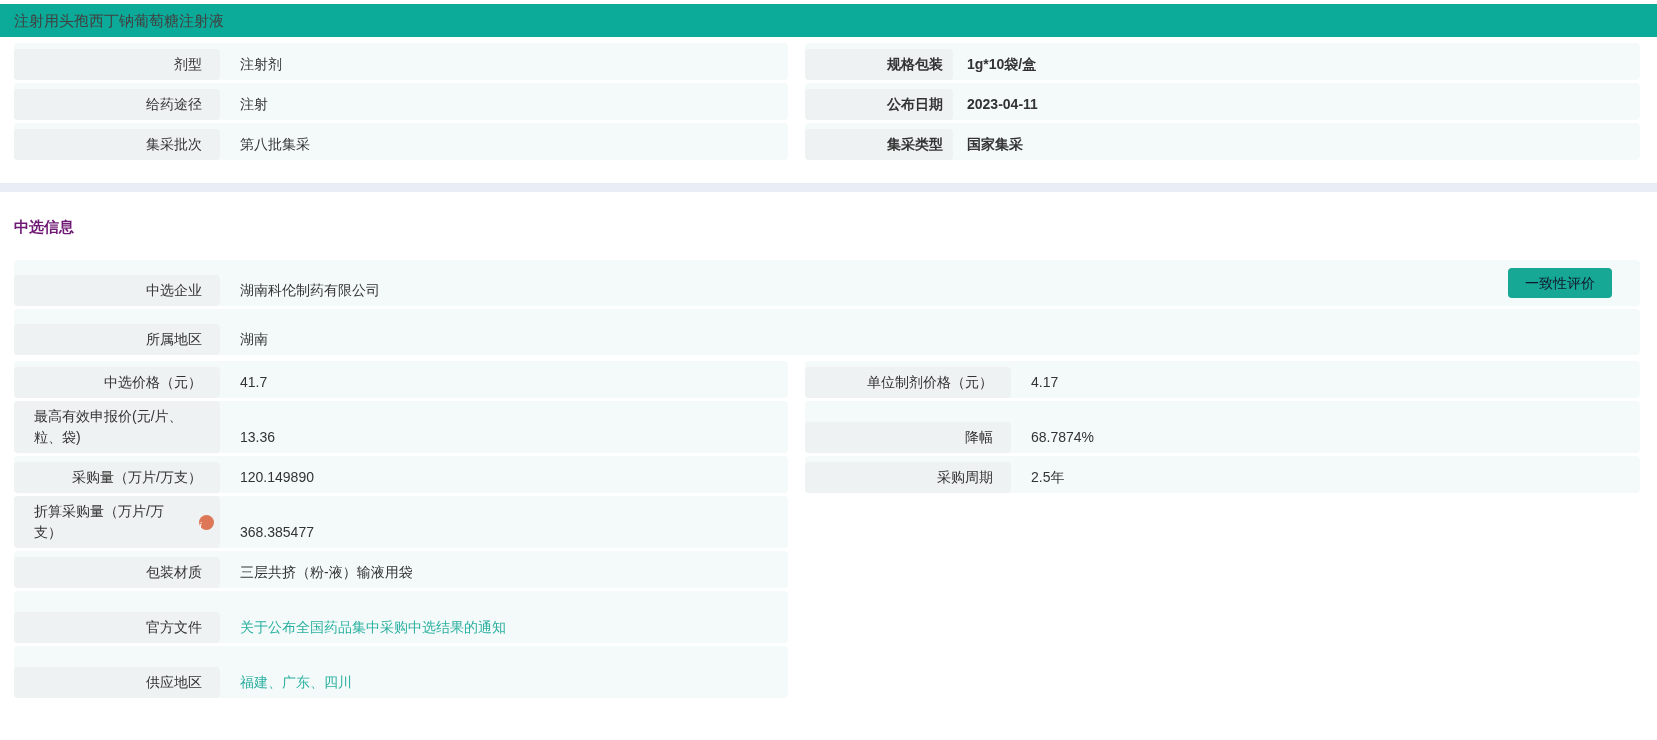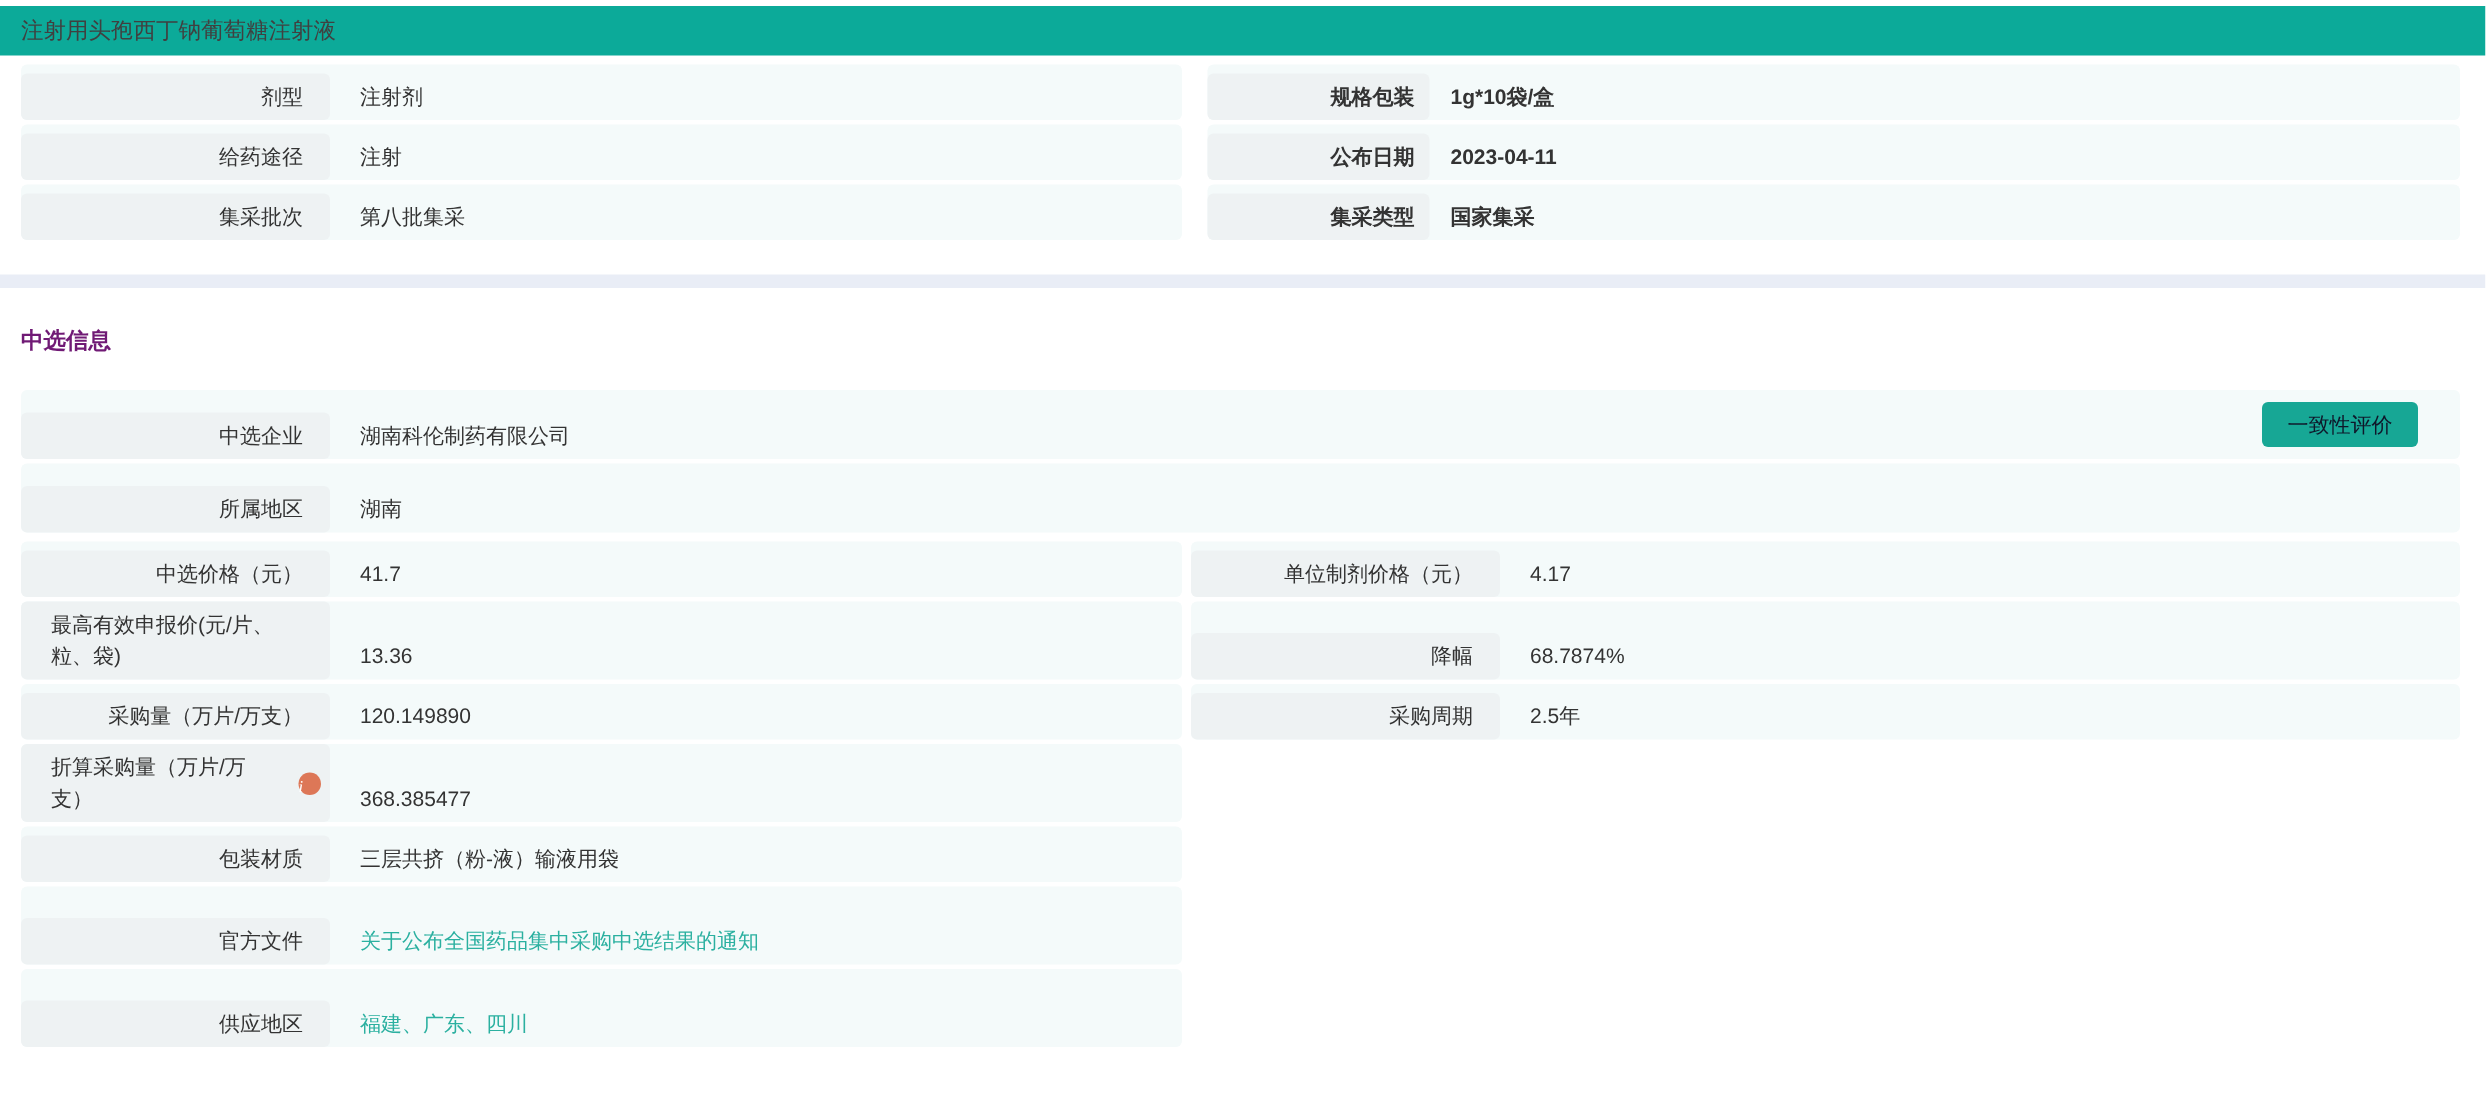--- a/index.html
+++ b/index.html
@@ -38,21 +38,21 @@
   .col-right .cell-value { padding-left: 14px; }
 
   .divider { height: 9px; background: #e9edf6; margin-top: 20px; }
 
   .section-title { font-weight: bold; font-size: 15px; color: #701a75; margin: 26px 0 0 0; }
 
   .full-rows { margin-top: 23px; }
   .full-rows .row { min-height: 46px; position: relative; }
 
   .pair-rows { margin-top: 6px; }
-  .pair { display: flex; gap: 6px; margin-bottom: 3px; align-items: stretch; }
+  .pair { display: flex; gap: 17px; margin-bottom: 3px; align-items: stretch; }
   .pair .row { margin-bottom: 0; }
   .pair .row-l { width: 774px; flex: none; }
   .pair .row-r { flex: 1; }
 
   .left-only { width: 774px; }
   .row.tall { min-height: 52px; }
 
   .btn-teal {
     position: absolute; right: 28px; top: 50%; transform: translateY(-50%);
     background: #17a795; color: #0f172a; border: none; border-radius: 4px;

